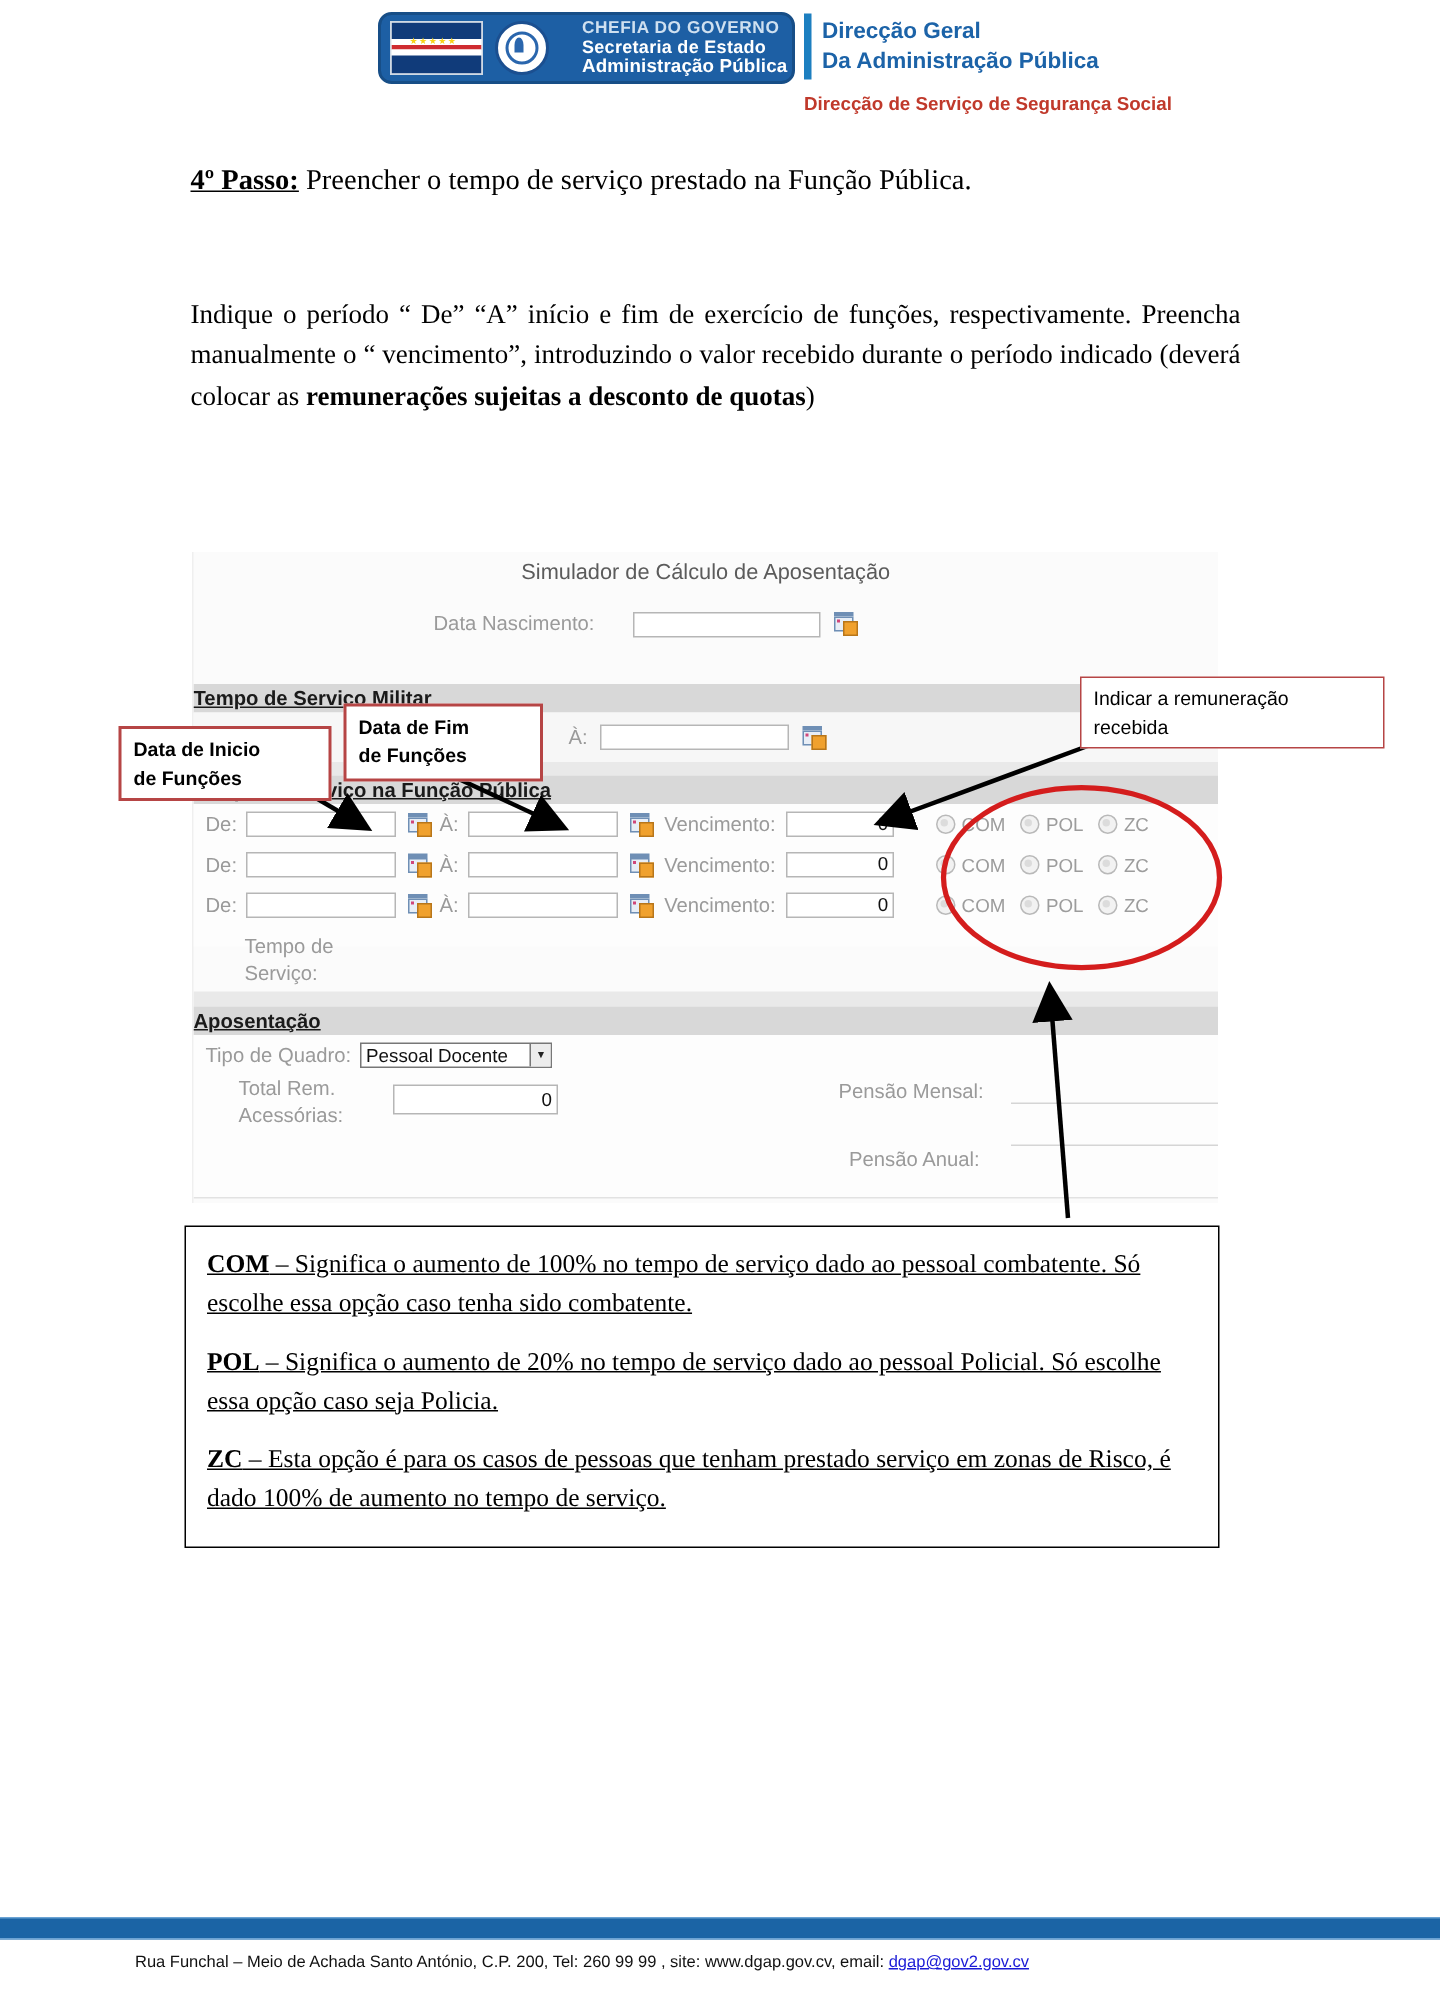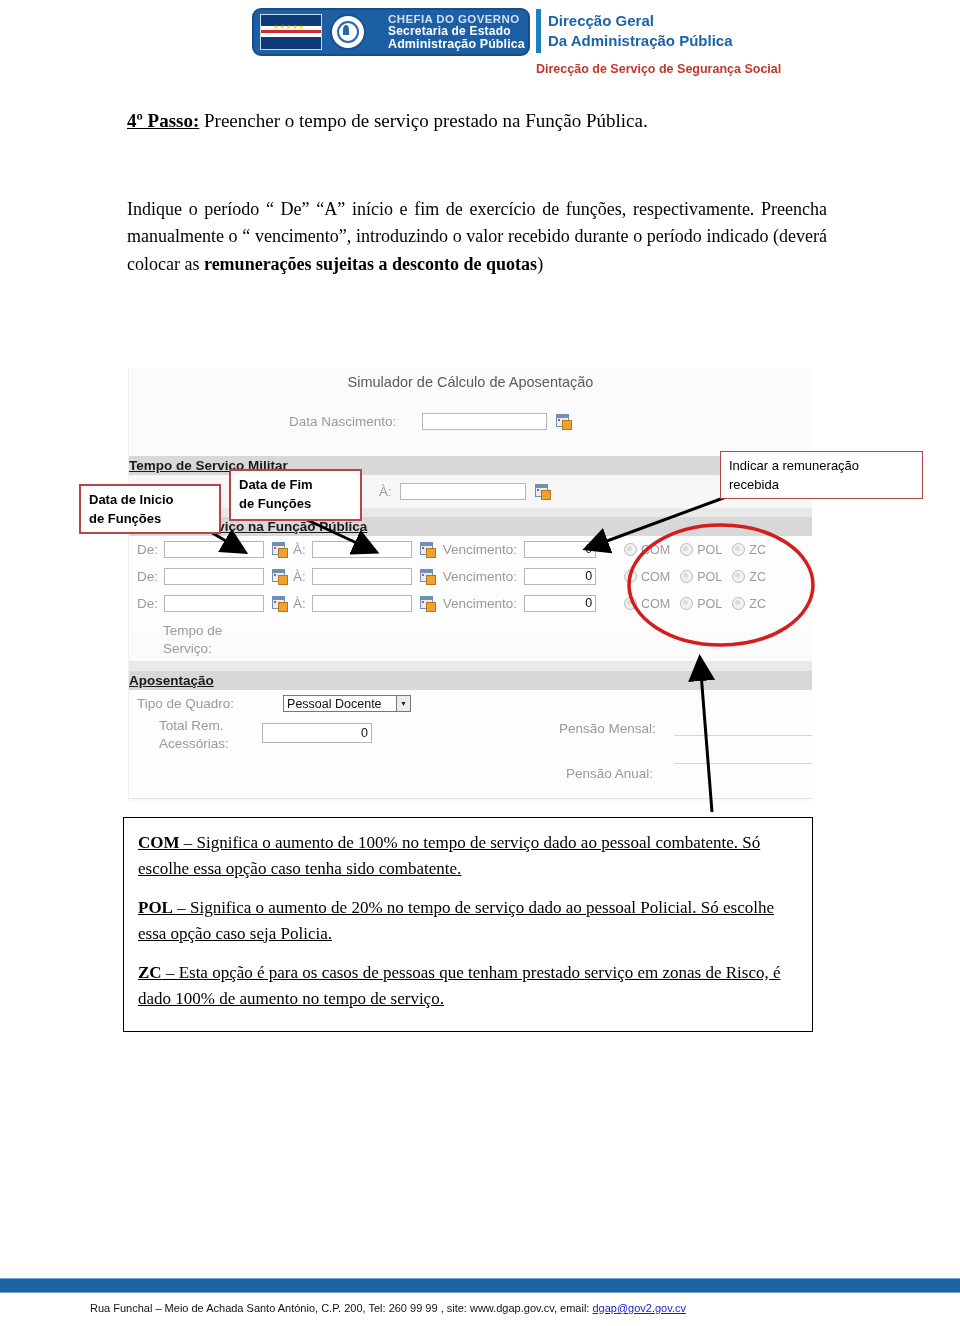--- a/index.html
+++ b/index.html
@@ -96,21 +96,21 @@
     font-family:"Liberation Sans", sans-serif;
     border-left:1px solid #efefef;
     overflow:hidden;
   }
   .app-title{
     position:absolute;left:0;top:6px;width:683px;text-align:center;
     font-size:14.5px;color:#5b5b5b;
   }
   .dob-row{
     position:absolute;left:160px;top:40px;width:370px;height:26px;
-    display:flex;align-items:center;
+    display:flex;
   }
   .lbl{color:#9a9a9a;font-size:13.5px;}
   .fld{
     background:#ffffff;border:1px solid #b6b6b6;height:17px;box-sizing:border-box;
   }
   .cal{
     width:15px;height:15px;position:relative;display:inline-block;flex:0 0 auto;
   }
   .cal .top{position:absolute;left:0;top:0;width:13px;height:3px;background:#6f8fb5;}
   .cal .grid{position:absolute;left:0;top:3px;width:13px;height:10px;background:#e8eef6;border:1px solid #6f8fb5;box-sizing:border-box;}
@@ -348,21 +348,21 @@
       <div class="lbl">Tempo de</div>
       <div class="lbl">Serviço:</div>
     </div>
   </div>
 
   <div class="sep" style="top:293px;height:10px;"></div>
 
   <div class="band" style="top:303px;height:19px;line-height:19px;">Aposentação</div>
   <div class="panel" style="top:322px;height:108px;background:#fdfdfd;border-bottom:1px solid #e2e2e2;">
 
-    <div style="position:absolute;left:8px;top:5px;display:flex;align-items:center;gap:43px;">
+    <div style="position:absolute;left:8px;top:5px;display:flex;align-items:center;">
       <span class="lbl">Tipo de Quadro:</span>
       <span class="combo" style="width:128px;margin-left:6px;">
         <span>Pessoal Docente</span>
         <span class="arrow">▼</span>
       </span>
     </div>
 
     <div style="position:absolute;left:30px;top:27px;line-height:1.35;">
       <div class="lbl">Total Rem.</div>
       <div class="lbl">Acessórias:</div>

